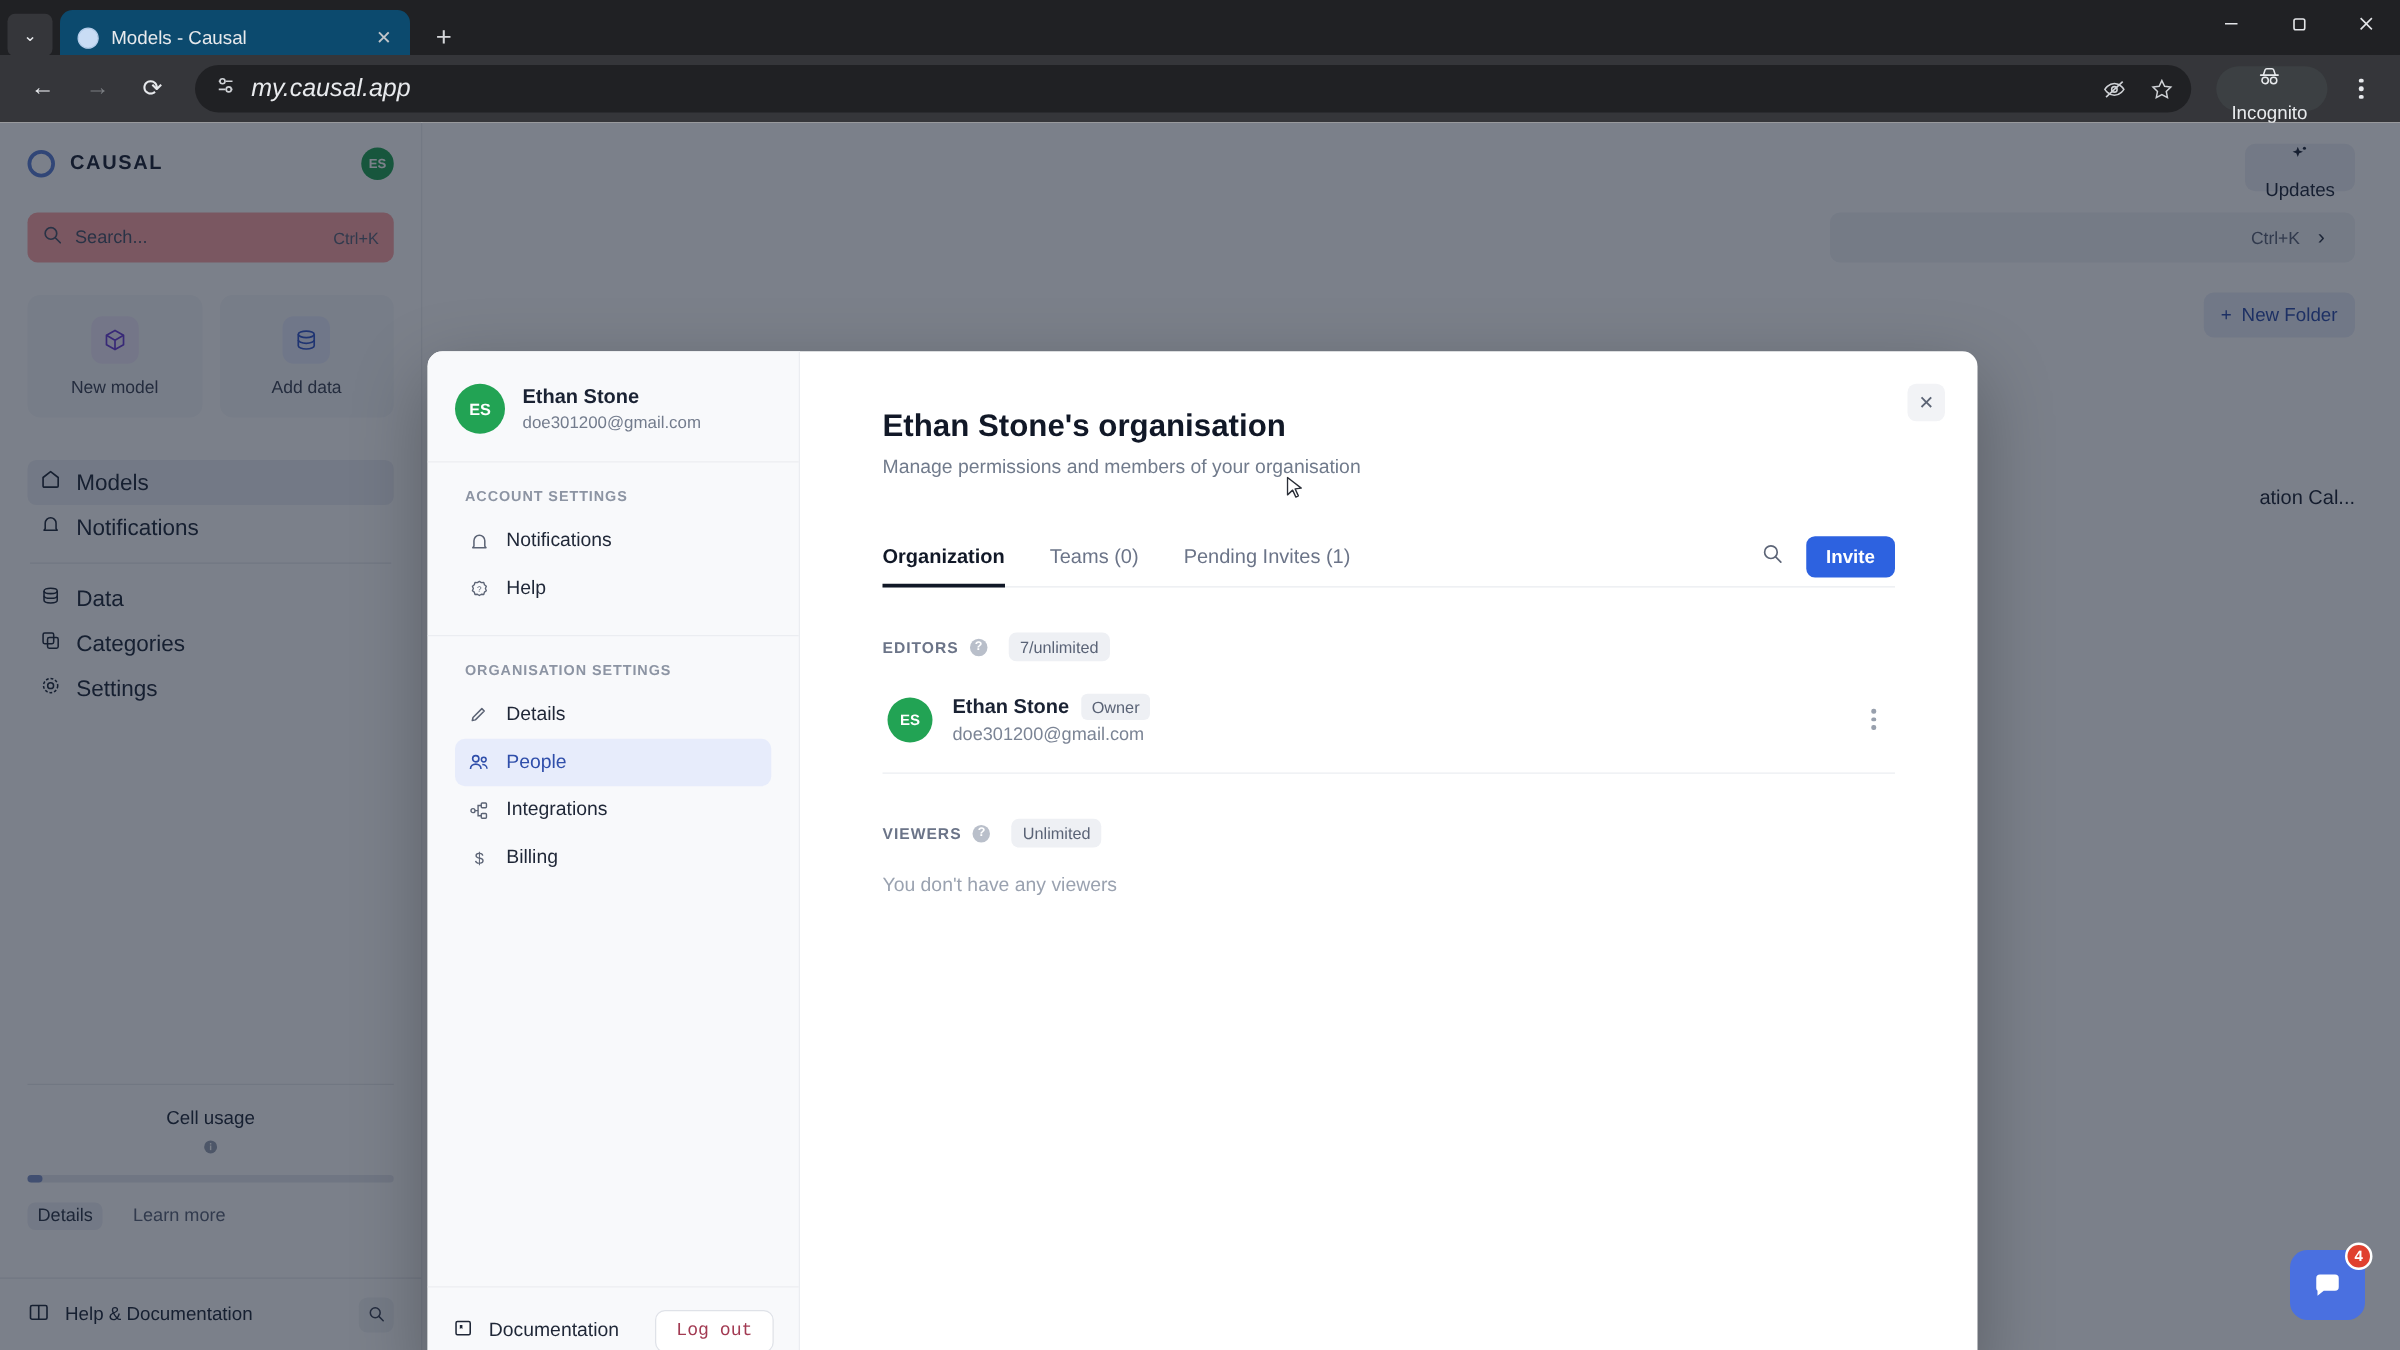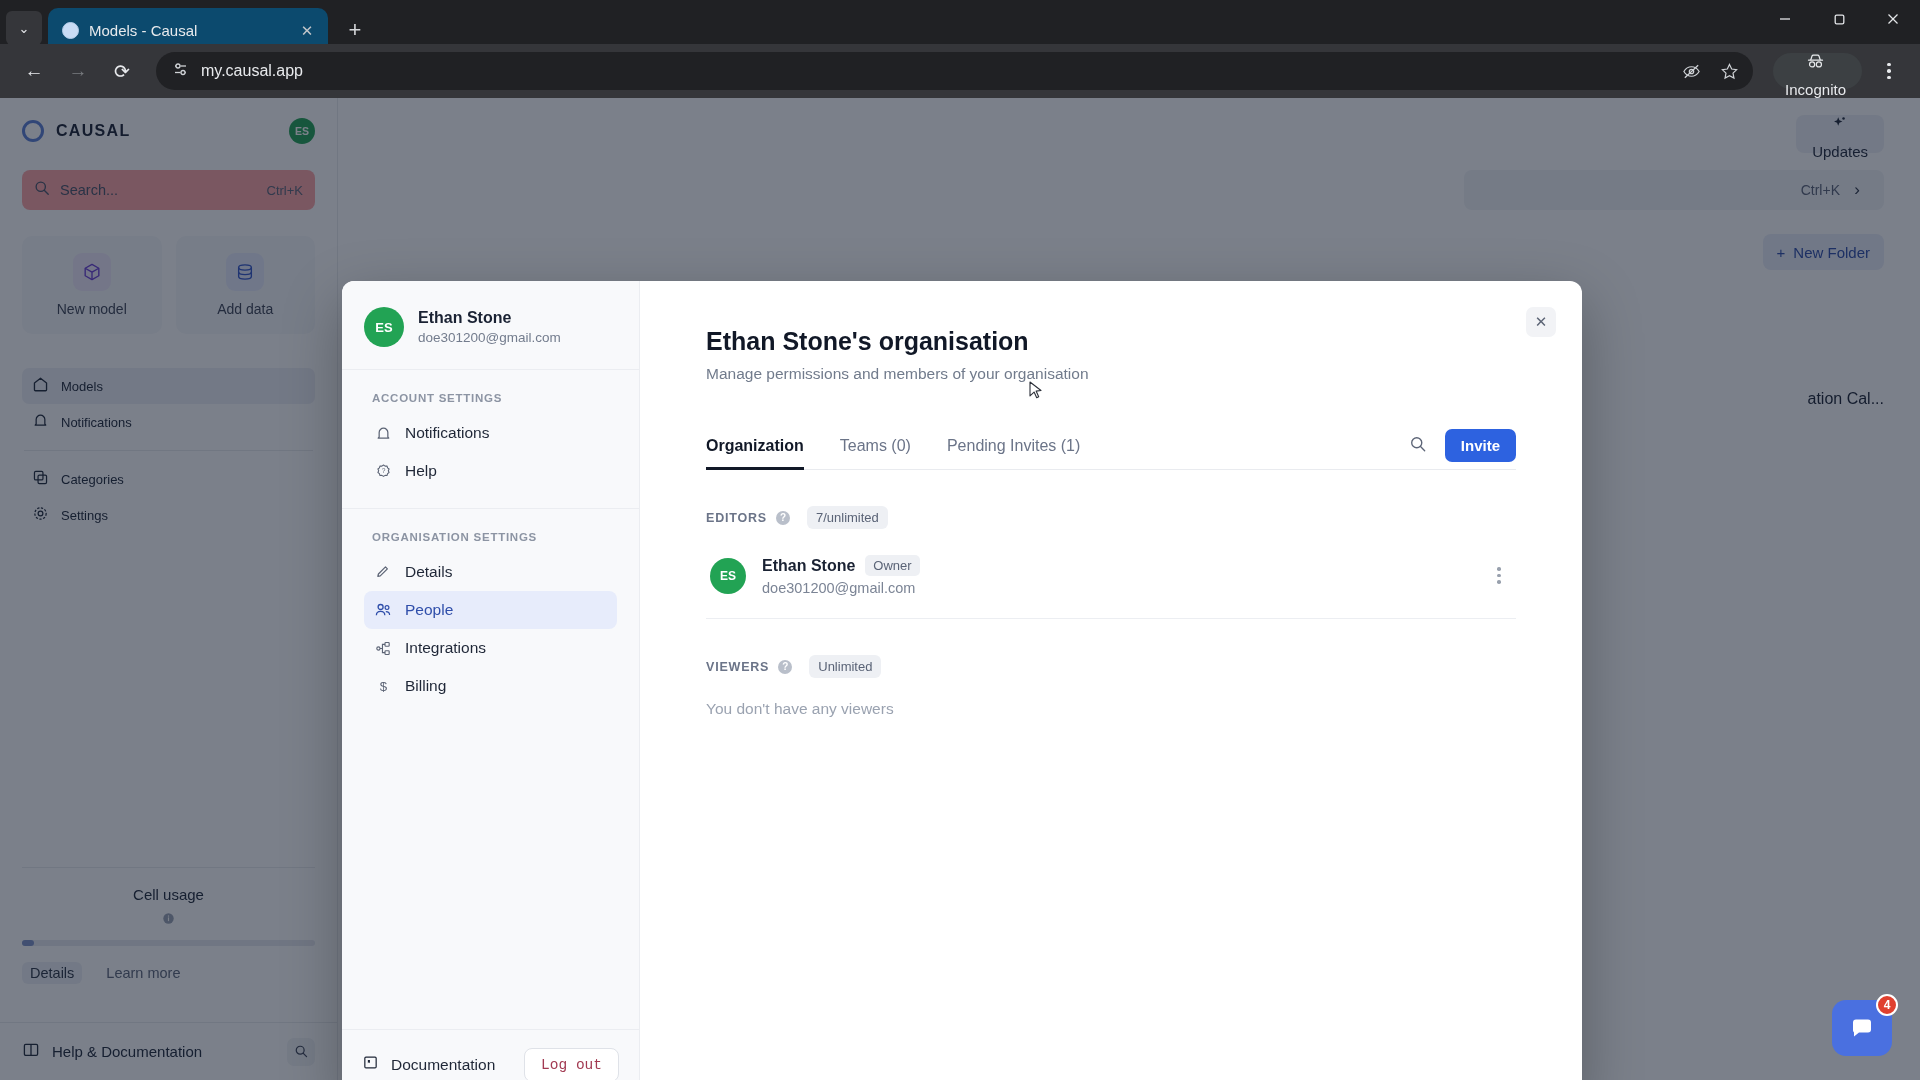--- a/index.html
+++ b/index.html
@@ -68,21 +68,21 @@
     width: 40px; height: 40px; border-radius: 50%;
     display: flex; align-items: center; justify-content: center;
     color: #e8eaed; font-size: 19px;
   }
   .nav-btn.dim { color: #7a7d81; }
   .omnibox {
     flex: 1; height: 38px; margin: 0 10px;
     background: #202124; border-radius: 20px;
     display: flex; align-items: center; padding: 0 8px 0 16px; gap: 12px;
   }
-  .omnibox-url { color: #e8eaed; font-size: 16px; }
+  .omnibox-url { color: #e8eaed; font-size: 20px; font-style: italic; }
   .omni-right { margin-left: auto; display: flex; align-items: center; gap: 6px; }
   .omni-icon {
     width: 32px; height: 32px; display: flex;
     align-items: center; justify-content: center; color: #cfd2d6;
   }
   .incognito-pill {
     display: flex; align-items: center; gap: 9px;
     height: 36px; padding: 0 16px 0 12px;
     background: #3c4043; border-radius: 18px; margin-left: 6px;
     color: #e8eaed; font-size: 15px; flex-direction: column;
@@ -137,21 +137,21 @@
     width: 38px; height: 38px; border-radius: 9px;
     display: flex; align-items: center; justify-content: center; font-size: 19px;
   }
   .quick-ico.purple { background: #efe9fb; color: #6b3fd4; }
   .quick-ico.blue   { background: #e7ecfd; color: #3457c9; }
   .quick-lbl { font-size: 14px; color: #3e4658; }
 
   .nav-list { margin-top: 34px; }
   .nav-item {
     height: 36px; display: flex; align-items: center; gap: 12px;
-    padding: 0 10px; border-radius: 7px; font-size: 13px; color: #212a3b;
+    padding: 0 10px; border-radius: 7px; font-size: 18px; color: #212a3b;
   }
   .nav-item.active { background: #eef0f5; }
   .nav-sep { height: 1px; background: #e9eaee; margin: 10px 2px; }
 
   .usage-box {
     position: absolute; left: 22px; right: 22px; bottom: 96px;
     border-top: 1px solid #e9eaee; padding-top: 18px;
   }
   .usage-title { font-size: 15px; color: #212a3b; display: flex; align-items: center; gap: 8px; flex-direction: column; }
   .usage-bar { height: 6px; border-radius: 3px; background: #e6e9f0; margin-top: 12px; }
@@ -463,20 +463,30 @@
           <svg width="17" height="17" viewBox="0 0 18 18">
               <path d="M4.4 12.6V8a4.6 4.6 0 119.2 0v4.6l1 1.3H3.4z" fill="none" stroke="#212a3b" stroke-width="1.3" stroke-linejoin="round"></path>
             </svg>
         </span>
         <span>Notifications</span>
       </div>
       <div class="nav-sep"></div>
       <div class="nav-item">
         <span>
           <svg width="17" height="17" viewBox="0 0 18 18">
+              <ellipse cx="9" cy="5" rx="5.6" ry="2.3" fill="none" stroke="#212a3b" stroke-width="1.3"></ellipse>
+              <path d="M3.4 5v4c0 1.3 2.5 2.3 5.6 2.3S14.6 10.3 14.6 9V5" fill="none" stroke="#212a3b" stroke-width="1.3"></path>
+              <path d="M3.4 9v4c0 1.3 2.5 2.3 5.6 2.3s5.6-1 5.6-2.3V9" fill="none" stroke="#212a3b" stroke-width="1.3"></path>
+            </svg>
+        </span>
+        <span>Data</span>
+      </div>
+      <div class="nav-item">
+        <span>
+          <svg width="17" height="17" viewBox="0 0 18 18">
               <rect x="2.6" y="2.6" width="9" height="9" rx="1.4" fill="none" stroke="#212a3b" stroke-width="1.3"></rect>
               <rect x="6.4" y="6.4" width="9" height="9" rx="1.4" fill="none" stroke="#212a3b" stroke-width="1.3"></rect>
             </svg>
         </span>
         <span>Categories</span>
       </div>
       <div class="nav-item">
         <span>
           <svg width="17" height="17" viewBox="0 0 18 18">
               <circle cx="9" cy="9" r="2.5" fill="none" stroke="#212a3b" stroke-width="1.3"></circle>

